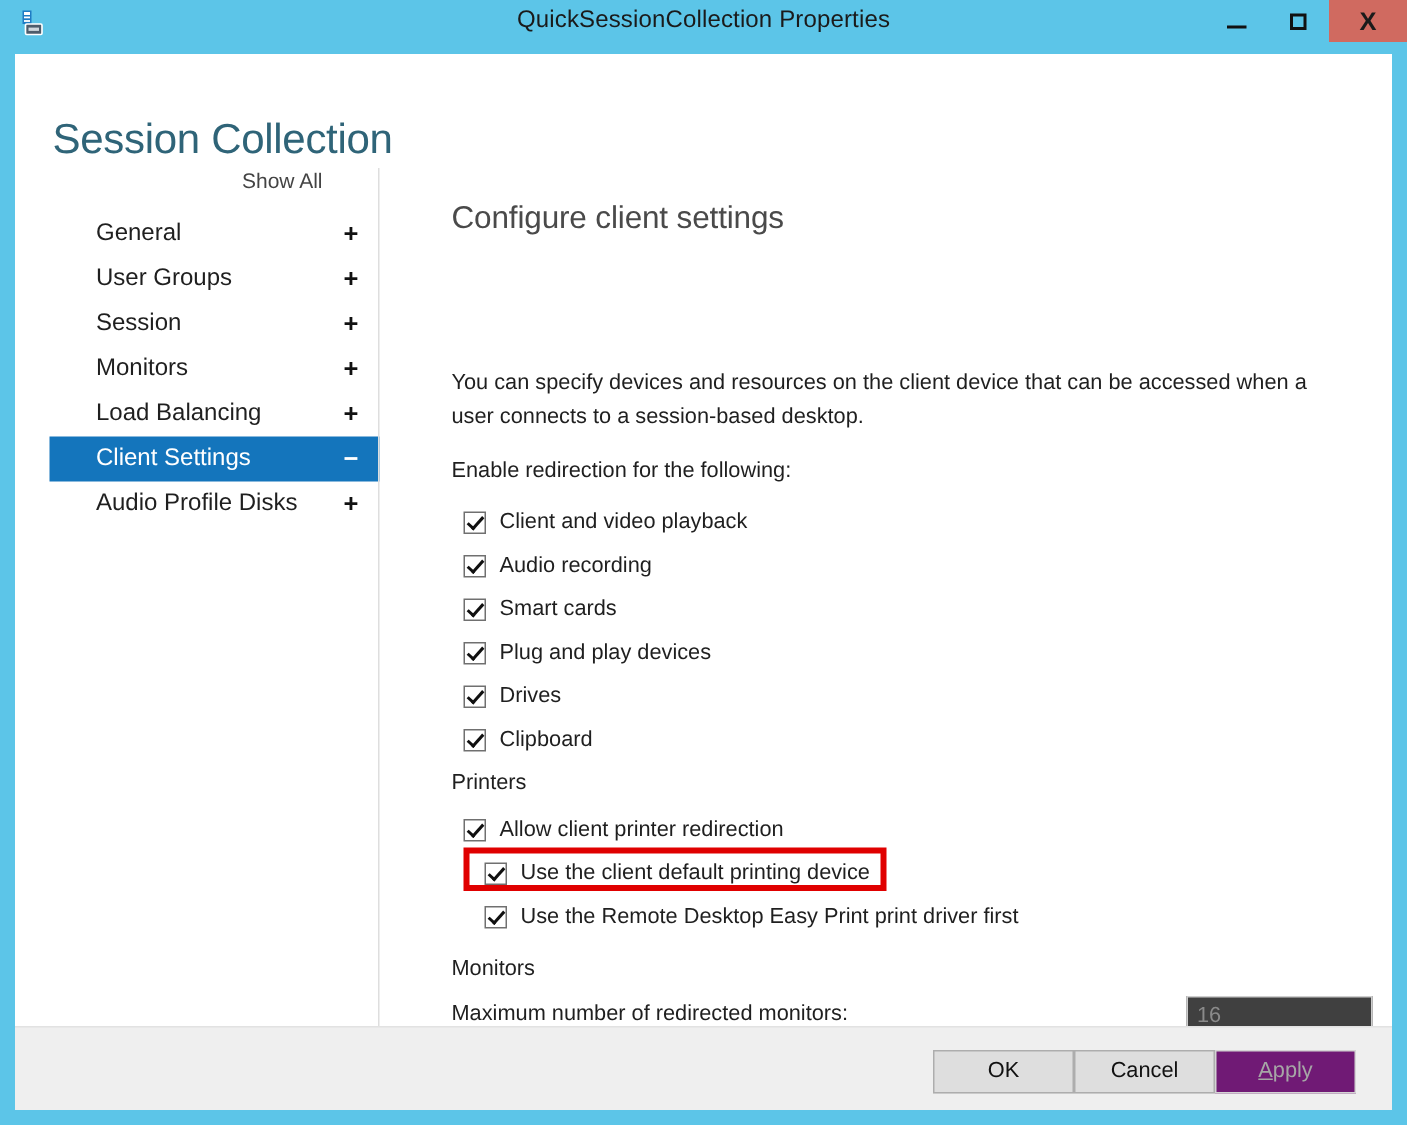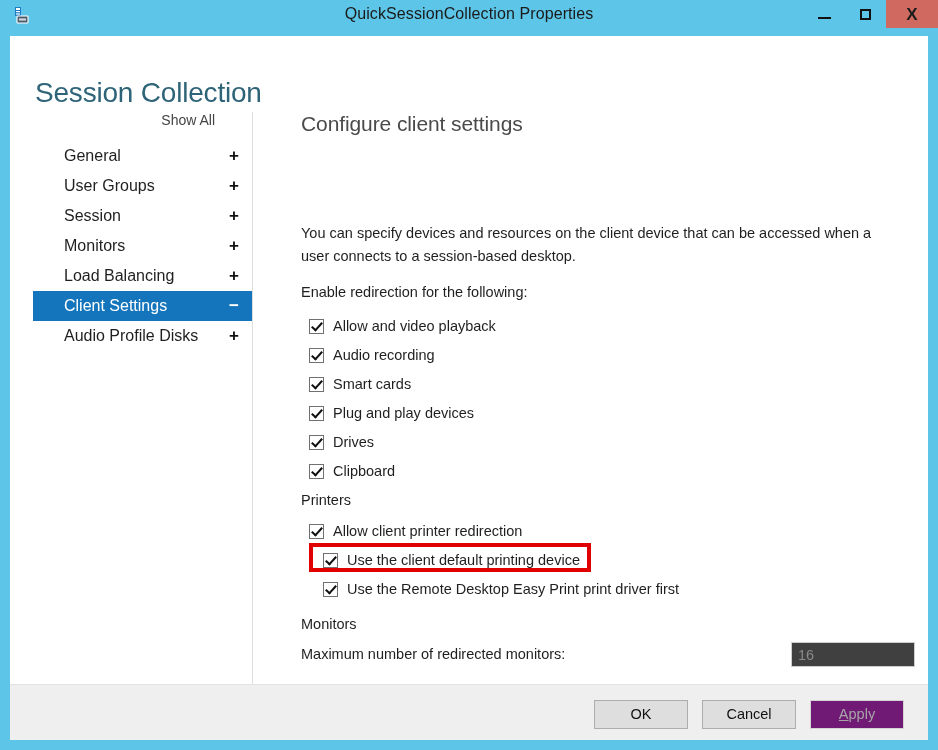--- a/index.html
+++ b/index.html
@@ -173,21 +173,21 @@
   }
   .nav-item.selected .nav-label,
   .nav-item.selected .nav-sign {
     color: #ffffff;
   }
 
   
   .content {
     position: absolute;
     left: 291px;
-    top: 76px;
+    top: 98px;
     width: 610px;
   }
   .content-heading {
     font-size: 21px;
     color: #4a4a4a;
     font-family: "Liberation Sans", sans-serif;
     font-weight: normal;
     margin: 0;
     letter-spacing: -0.1px;
   }
@@ -295,21 +295,20 @@
     height: 56px;
     background: #efefef;
     border-top: 1px solid #e2e2e2;
     box-sizing: border-box;
   }
   .footer-btns {
     position: absolute;
     right: 24px;
     top: 15px;
     display: flex;
-    gap: 14px;
   }
   .btn {
     width: 94px;
     height: 29px;
     background: #dedede;
     border: 1px solid #adadad;
     font-size: 14.5px;
     color: #111111;
     font-family: "Liberation Sans", sans-serif;
     box-sizing: border-box;
@@ -405,21 +404,21 @@
     <div class="content">
 
       <h2 class="content-heading">Configure client settings</h2>
 
       <p class="intro">You can specify devices and resources on the client device that can be accessed when a user connects to a session-based desktop.</p>
 
       <span class="section-label lbl-enable">Enable redirection for the following:</span>
 
       <div class="cb-row" style="top:204px;left:8px;">
         <span class="cbox checked"></span>
-        <span class="cb-label">Allow and video playback</span>
+        <span class="cb-label">Client and video playback</span>
       </div>
       <div class="cb-row" style="top:233px;left:8px;">
         <span class="cbox checked"></span>
         <span class="cb-label">Audio recording</span>
       </div>
       <div class="cb-row" style="top:262px;left:8px;">
         <span class="cbox checked"></span>
         <span class="cb-label">Smart cards</span>
       </div>
       <div class="cb-row" style="top:291px;left:8px;">

